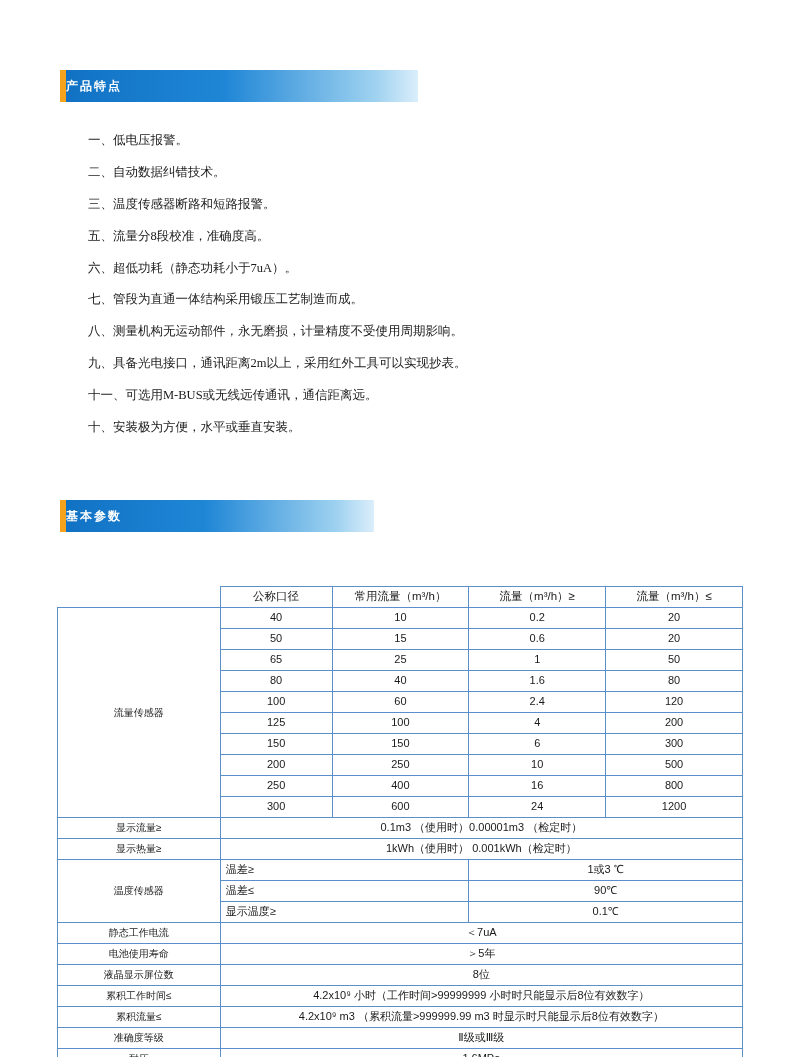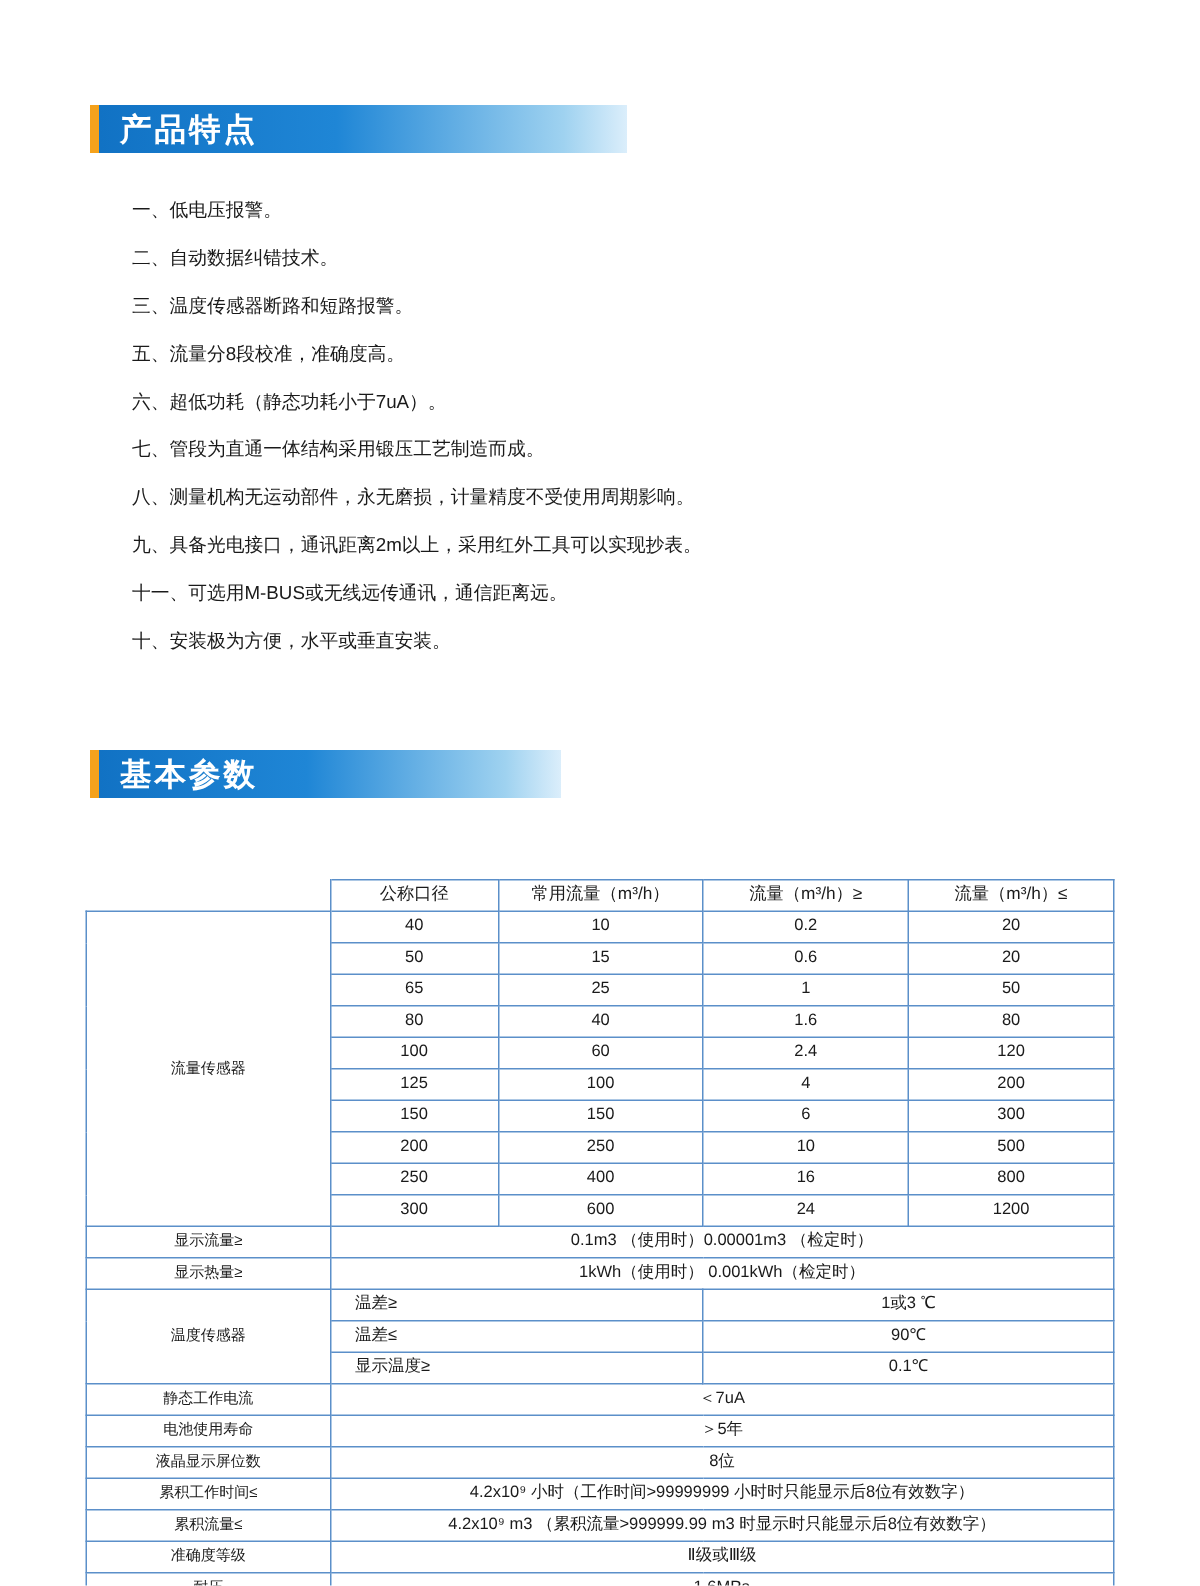--- a/index.html
+++ b/index.html
@@ -29,36 +29,36 @@
     flex: 0 0 6px;
   }
   .section-bar .bar-body {
     flex: 1 1 auto;
     background: linear-gradient(to right, #1172c4 0%, #1f86d6 45%, #9fd2f0 88%, #dbeefb 100%);
     display: flex;
     align-items: center;
   }
   .section-bar .bar-title {
     color: #ffffff;
-    font-size: 21px;
+    font-size: 12px;
     font-weight: bold;
     letter-spacing: 2px;
-    padding-left: 14px;
     line-height: 1;
   }
 
   #features-bar { left: 60px; top: 70px; width: 358px; }
   #params-bar   { left: 60px; top: 500px; width: 314px; }
 
   
   .feature-list {
     position: absolute;
     left: 88px;
     top: 134px;
     width: 660px;
+    font-family: Liberation Serif, serif;
   }
   .feature-item {
     font-size: 12.5px;
     line-height: 1;
     color: #1a1a1a;
     margin-bottom: 19.4px;
     white-space: nowrap;
   }
 
   
@@ -80,21 +80,21 @@
     line-height: 1.2;
   }
   .spec-table .hdr {
     font-size: 11.5px;
   }
   .spec-table .rowlabel {
     font-size: 10px;
   }
   .spec-table .leftlabel {
     text-align: left;
-    padding-left: 16px;
+    padding-left: 5px;
   }
   .spec-table .blank-cell {
     border-left: none;
     border-top: none;
     border-bottom: none;
   }
   .col-a { width: 163px; }
   .col-b { width: 112px; }
   .col-c { width: 137px; }
   .col-d { width: 137px; }

